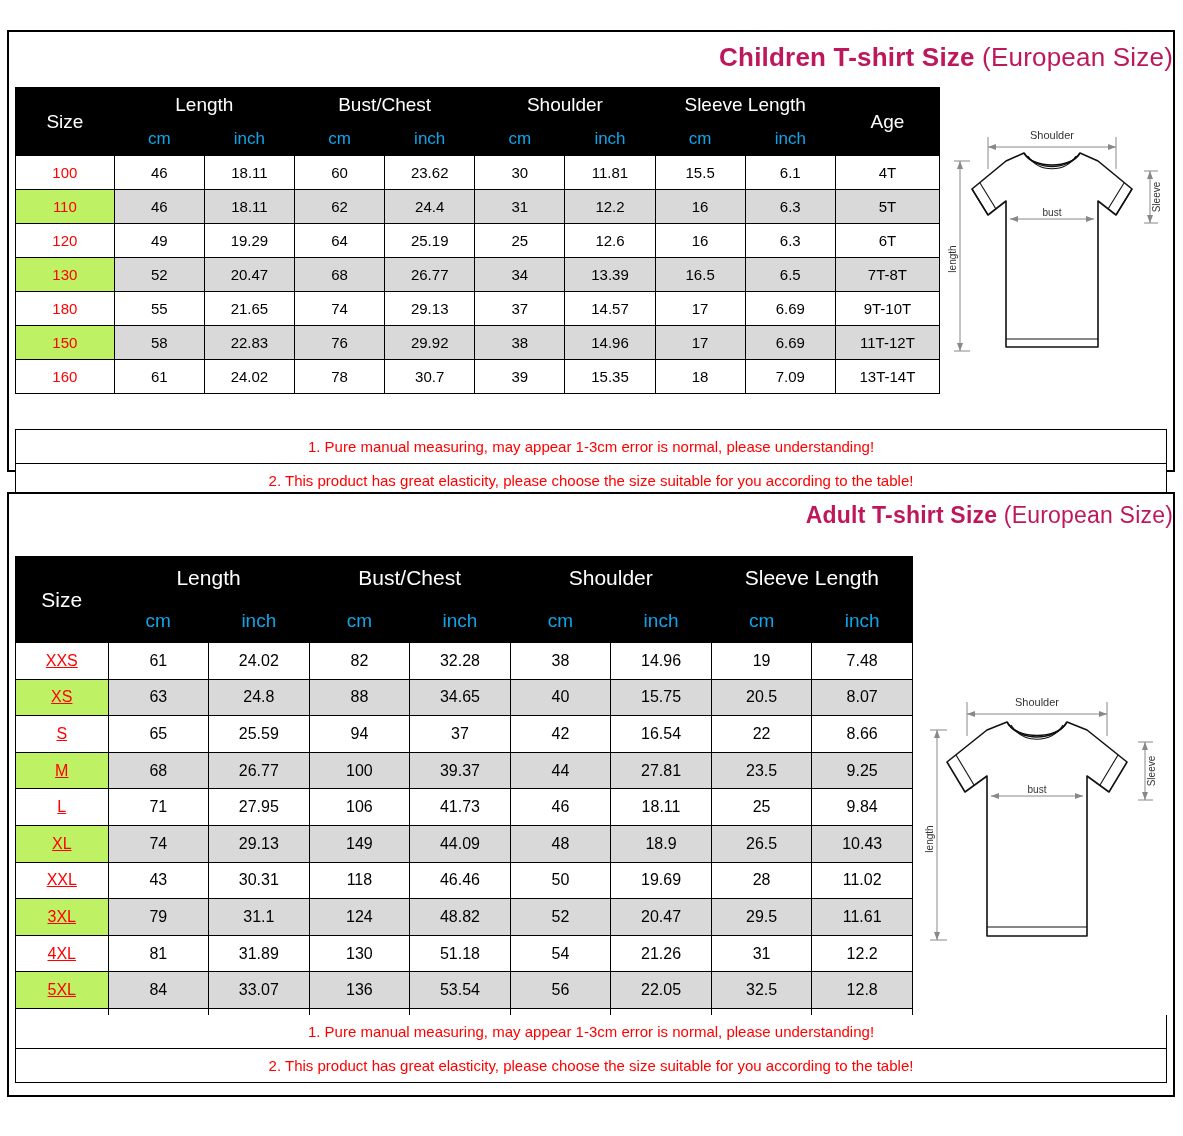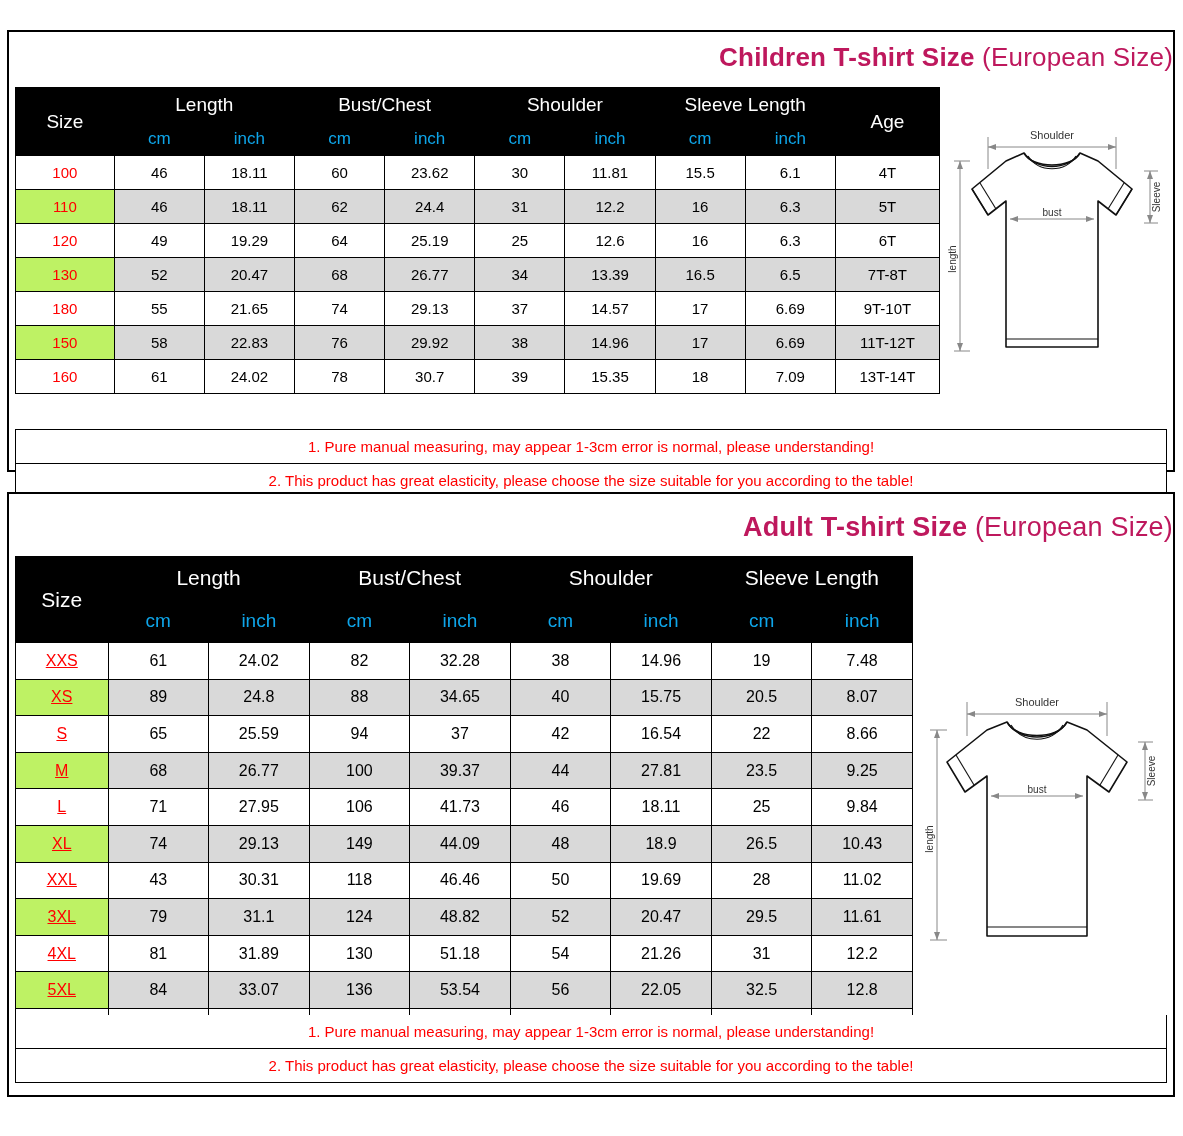--- a/index.html
+++ b/index.html
@@ -24,21 +24,21 @@
   #adult-panel  { left: 7px; top: 492px; width: 1168px; height: 605px; }
 
   .panel-title {
     text-align: right;
     font-size: 26px;
     color: #be185d;
     padding: 10px 0 8px 0;
     font-weight: normal;
     letter-spacing: 0.2px;
   }
-  #adult-panel .panel-title { font-size: 27px; padding-top: 18px; }
+  #adult-panel .panel-title { font-size: 23px; padding-top: 8px; }
   .panel-title .bold { font-weight: bold; }
 
   table.size-table {
     border-collapse: collapse;
     table-layout: fixed;
   }
   table.size-table td, table.size-table th {
     border: 1px solid #000;
     text-align: center;
     vertical-align: middle;
@@ -334,21 +334,21 @@
             <td class="datacell">24.02</td>
             <td class="datacell">82</td>
             <td class="datacell">32.28</td>
             <td class="datacell">38</td>
             <td class="datacell">14.96</td>
             <td class="datacell">19</td>
             <td class="datacell">7.48</td>
           </tr>
           <tr class="alt">
             <td class="sizecell">XS</td>
-            <td class="datacell">89</td>
+            <td class="datacell">63</td>
             <td class="datacell">24.8</td>
             <td class="datacell">88</td>
             <td class="datacell">34.65</td>
             <td class="datacell">40</td>
             <td class="datacell">15.75</td>
             <td class="datacell">20.5</td>
             <td class="datacell">8.07</td>
           </tr>
           <tr>
             <td class="sizecell">S</td>

